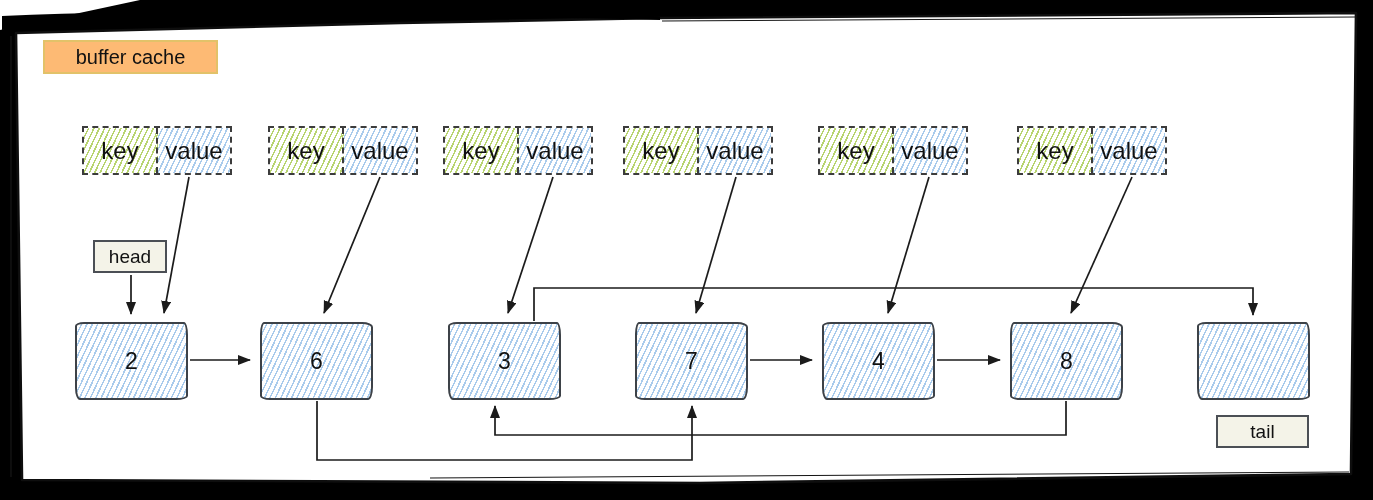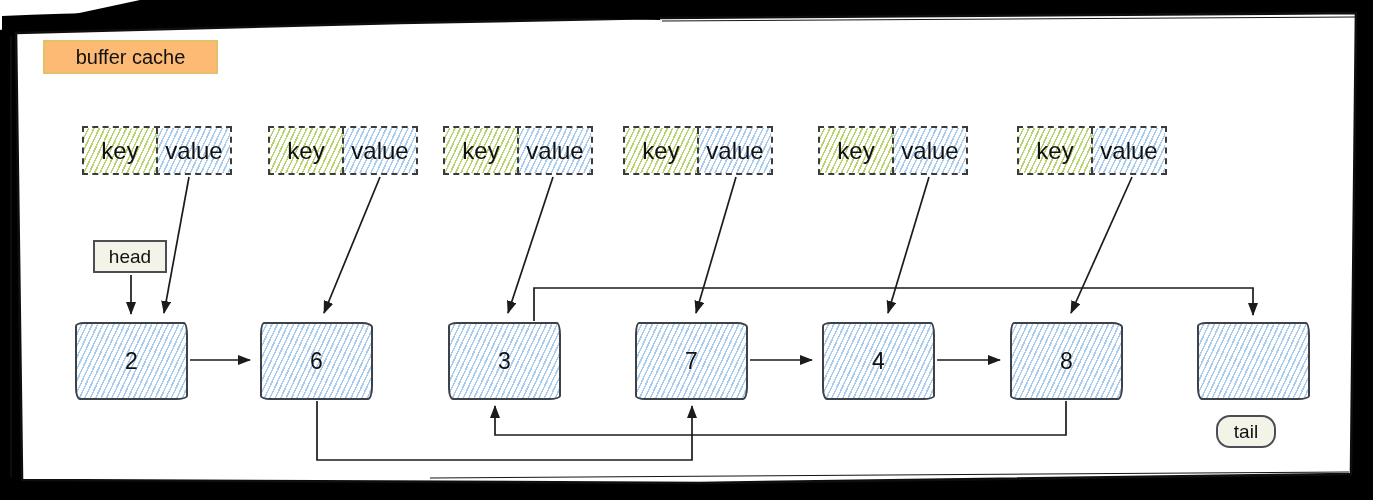--- a/index.html
+++ b/index.html
@@ -44,21 +44,21 @@
   .kv .key-cell { border-right: 2px dashed #3c3c3c; }
 
   
   .tag {
     position: absolute; box-sizing: border-box;
     background: #f4f3e8; border: 2px solid #4b4f55;
     display: flex; align-items: center; justify-content: center;
     font-size: 19px;
   }
   .tag.head { left: 93px; top: 240px; width: 74px; height: 33px; }
-  .tag.tail { left: 1216px; top: 415px; width: 60px; height: 33px; border-radius: 14px; }
+  .tag.tail { left: 1216px; top: 415px; width: 93px; height: 33px; }
 
   
   .node {
     position: absolute; top: 322px; width: 113px; height: 78px;
     box-sizing: border-box; border: 2.5px solid #3d4248;
     display: flex; align-items: center; justify-content: center;
     font-size: 23px;
   }
   .node.r0 { border-radius: 9px 4px 12px 5px / 4px 13px 4px 12px; }
   .node.r1 { border-radius: 4px 11px 5px 10px / 12px 5px 13px 4px; }

